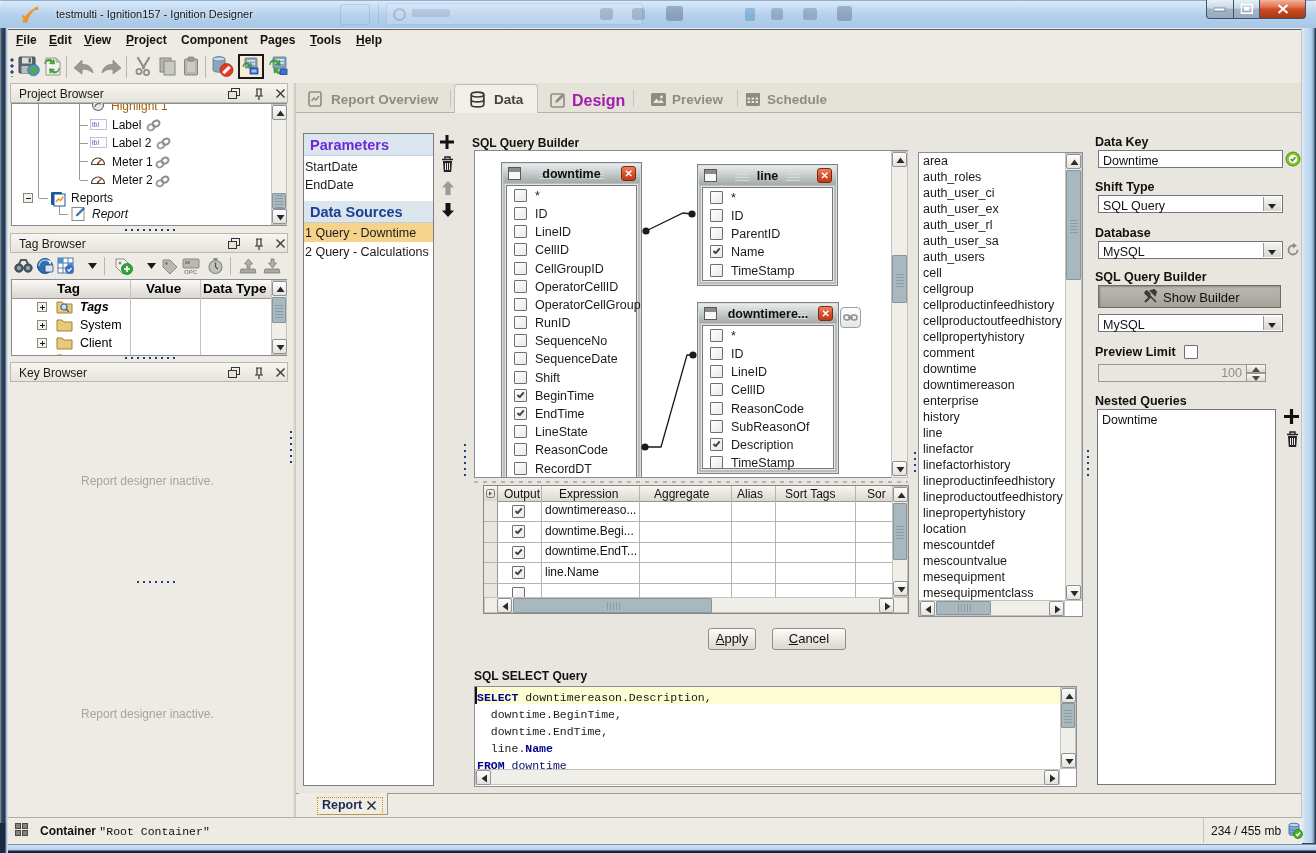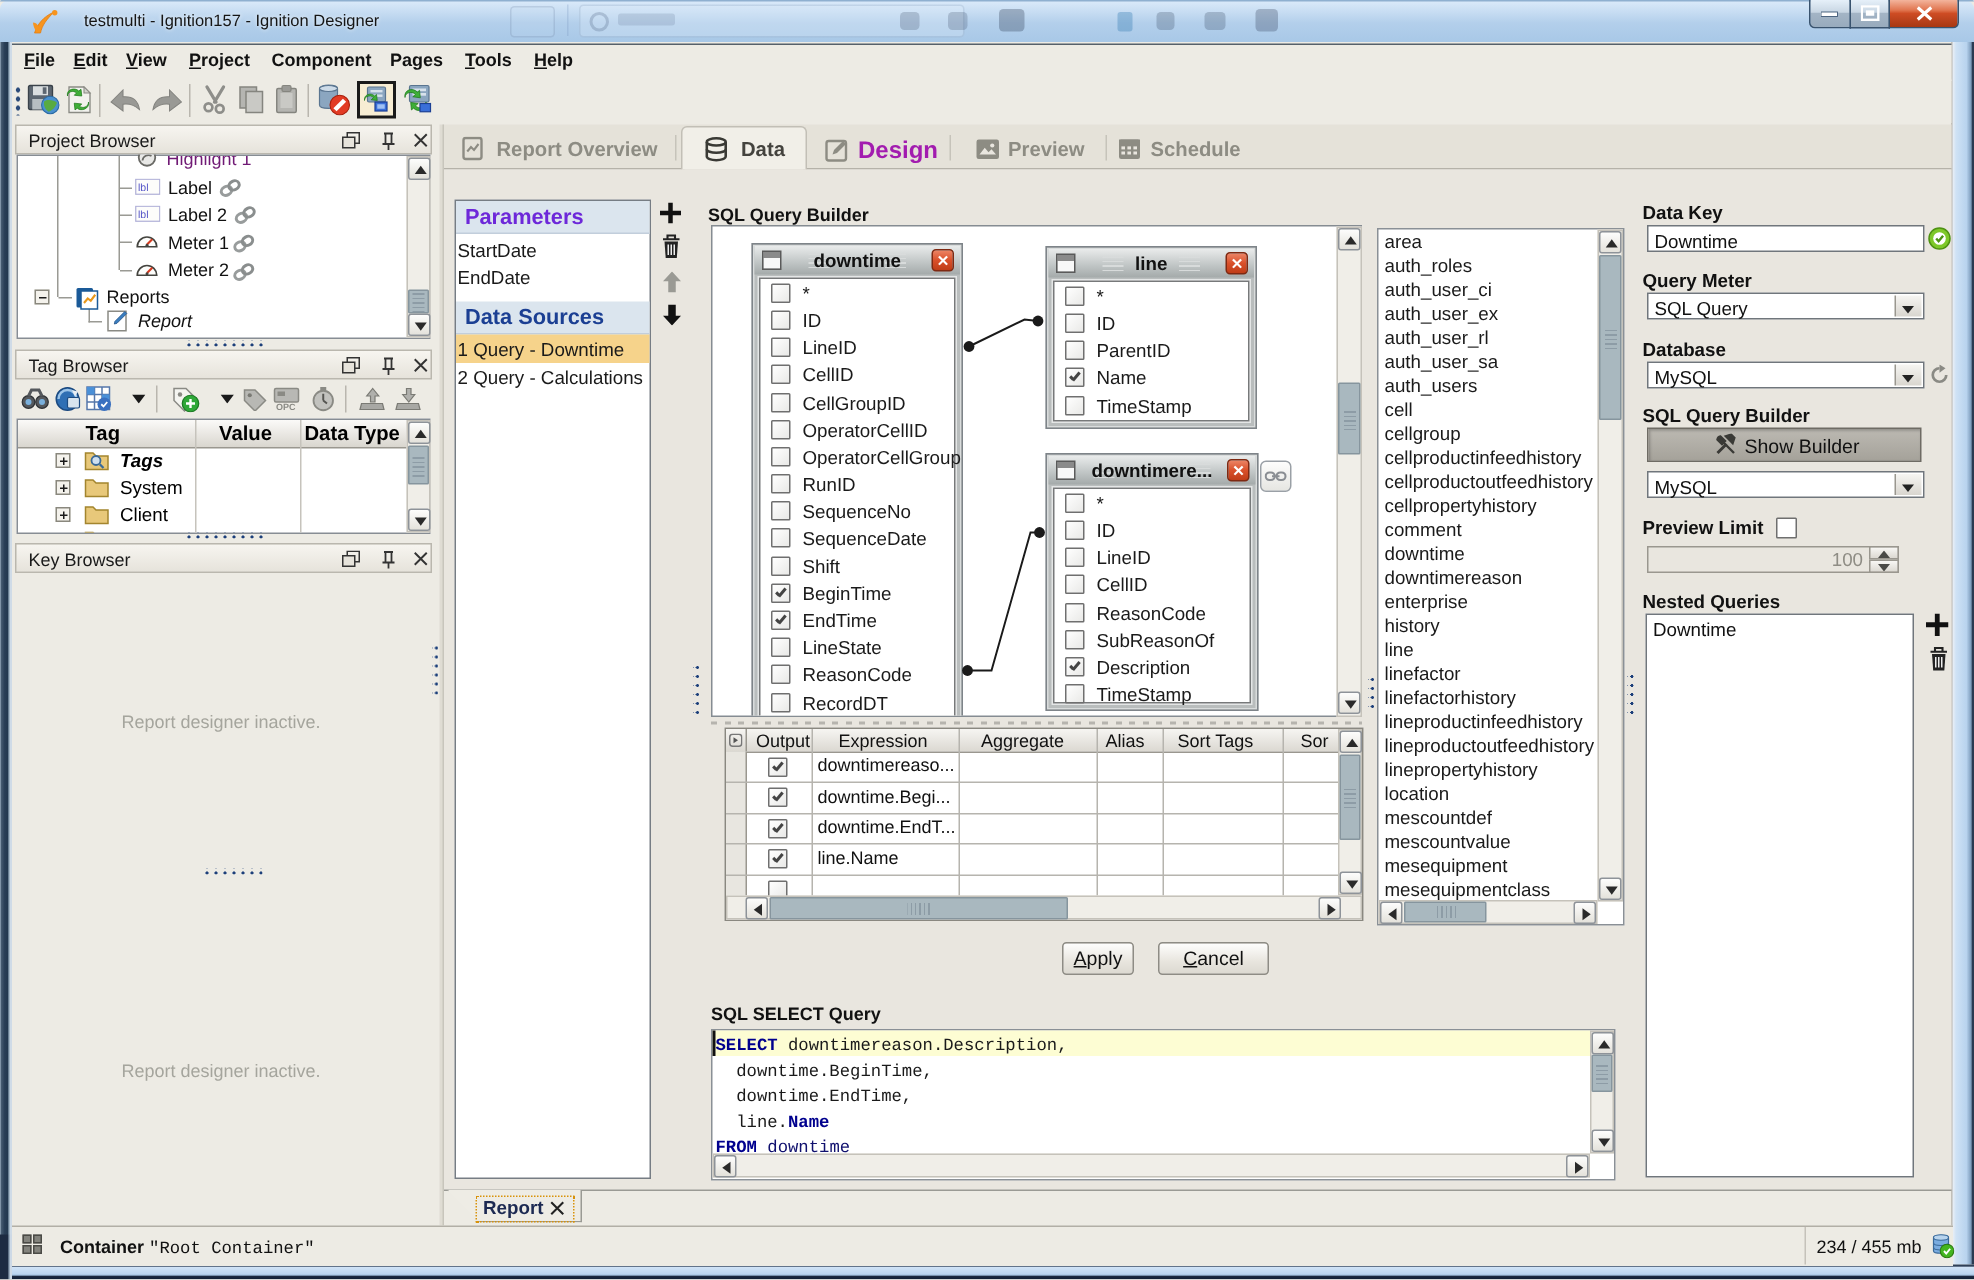--- a/index.html
+++ b/index.html
@@ -212,21 +212,21 @@
 <div class="abs" style="left:39px;top:198px;width:9px;height:1px;background:#9a9a94;"></div>
 <div class="abs" style="left:59px;top:198px;width:1px;height:17px;background:#9a9a94;"></div>
 <div class="abs" style="left:59px;top:214px;width:9px;height:1px;background:#9a9a94;"></div>
 
 <div class="abs" style="left:91px;top:103px;width:16px;height:10px;overflow:hidden;">
       <svg width="15" height="15" style="position:absolute;top:-5px;">
         <circle cx="7" cy="7" r="5.5" fill="#e8e8e6" stroke="#6a6a66" stroke-width="1.2"></circle>
         <path d="M4 9 a4 4 0 0 1 6 -3" fill="none" stroke="#6a6a66" stroke-width="1.2"></path>
       </svg>
     </div>
-<div class="abs" style="left:111px;top:104px;width:90px;height:10px;overflow:hidden;font-size:12px;color:#701a75;">
+<div class="abs" style="left:111px;top:104px;width:90px;height:10px;overflow:hidden;font-size:12px;color:#a16207;">
       <span style="position:absolute;top:-5px;">Highlight 1</span>
     </div>
 <svg class="abs" style="left:90px;top:119px;" width="17" height="11">
       <rect x="0.5" y="0.5" width="16" height="10" fill="#fdfdfb" stroke="#b0b0d8" stroke-width="0.8"></rect>
       <text x="2" y="8" font-size="7" fill="#5555c8" font-family="Liberation Sans">lbl</text>
     </svg>
 <div class="abs" style="left:112px;top:118px;font-size:12px;color:#111;">Label</div>
 <svg class="abs" style="left:146px;top:119px;" width="15" height="13" viewBox="0 0 15 13">
       <ellipse cx="5" cy="8.2" rx="3.6" ry="2.9" fill="none" stroke="#989c9c" stroke-width="2" transform="rotate(-28 5 8.2)"></ellipse>
       <ellipse cx="10" cy="4.6" rx="3.6" ry="2.9" fill="none" stroke="#8a8e8e" stroke-width="2" transform="rotate(-28 10 4.6)"></ellipse>
@@ -824,21 +824,21 @@
 <div class="bumps-v" style="left:1085px;top:448px;height:30px;"></div>
 <div class="flabel" style="left:1095px;top:135px;">Data Key</div>
 <div class="tbox" style="left:1098px;top:150px;width:185px;height:18px;">
       <div class="tx">Downtime</div>
     </div>
 <svg class="abs" style="left:1285px;top:151px;" width="16" height="16" viewBox="0 0 16 16">
       <circle cx="8" cy="8" r="7" fill="#7ec829" stroke="#4e9212" stroke-width="1"></circle>
       <circle cx="8" cy="8" r="4.2" fill="#fff"></circle>
       <path d="M5.8 8 l1.6 1.8 3 -3.6" fill="none" stroke="#4e9212" stroke-width="1.6"></path>
     </svg>
-<div class="flabel" style="left:1095px;top:180px;">Query Meter</div>
+<div class="flabel" style="left:1095px;top:180px;">Shift Type</div>
 <div class="tbox" style="left:1098px;top:195px;width:185px;height:18px;">
       <div class="tx">SQL Query</div>
       <div class="combo-btn"></div>
     </div>
 <div class="flabel" style="left:1095px;top:226px;">Database</div>
 <div class="tbox" style="left:1098px;top:241px;width:185px;height:18px;">
       <div class="tx">MySQL</div>
       <div class="combo-btn"></div>
     </div>
 <svg class="abs" style="left:1286px;top:243px;" width="14" height="14" viewBox="0 0 14 14">

